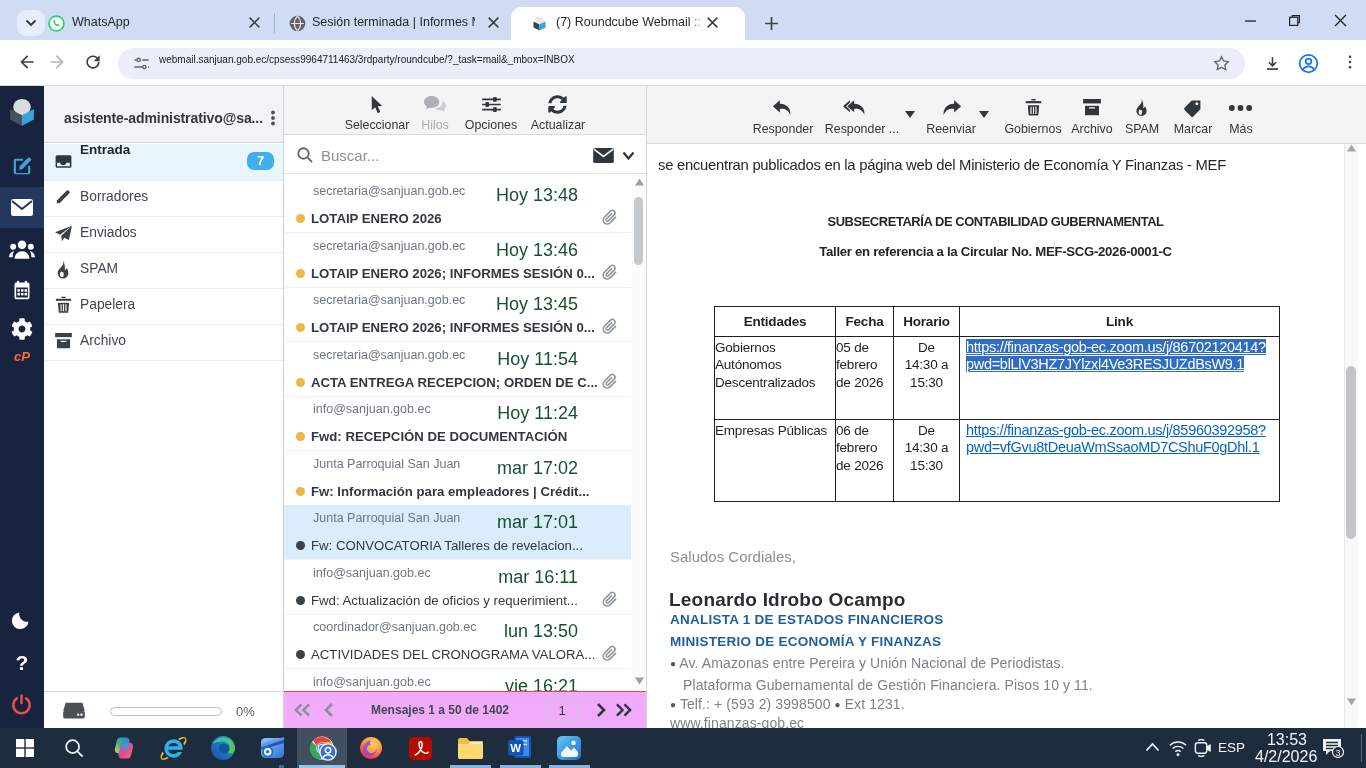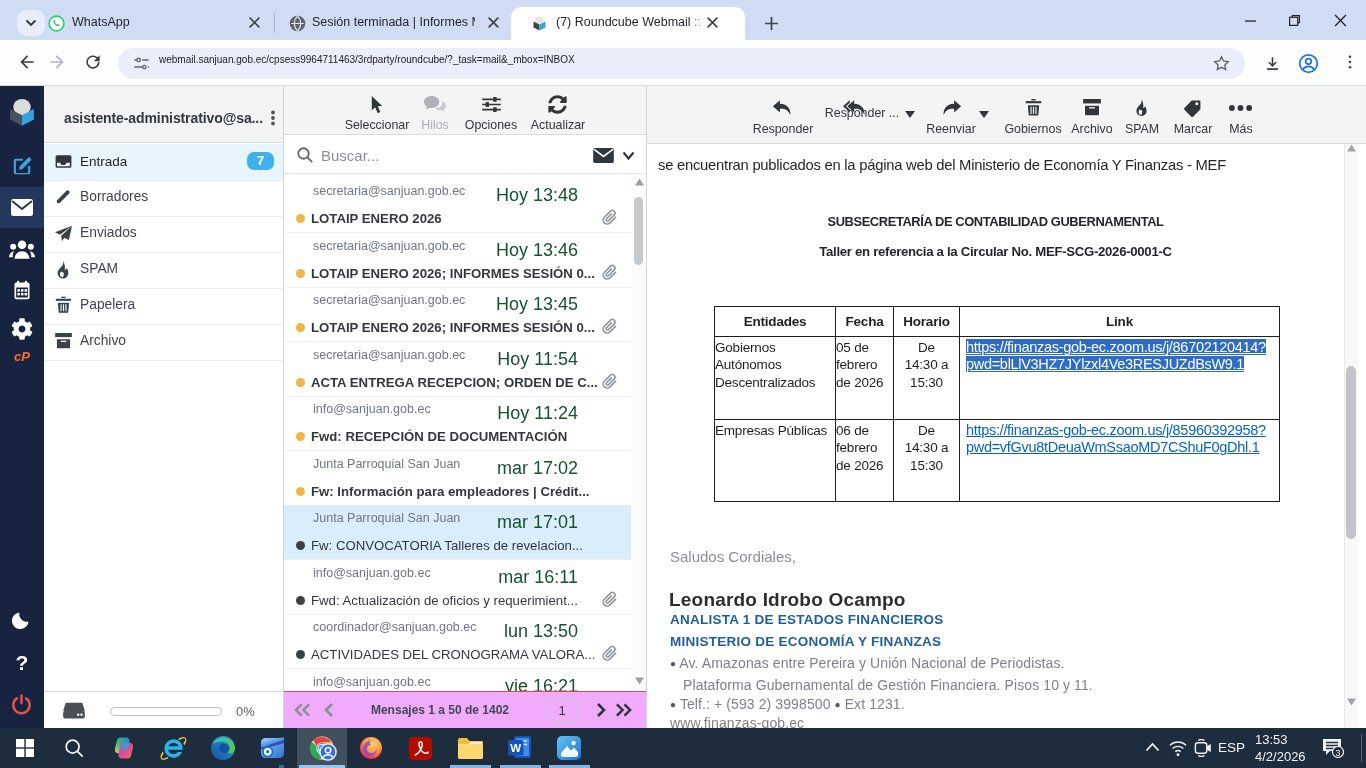--- a/index.html
+++ b/index.html
@@ -193,21 +193,21 @@
     <svg class="abs" style="left:222px;top:24px" width="14" height="16" viewBox="0 0 14 16" fill="#4c5257">
         <circle cx="7" cy="2.5" r="1.9"></circle>
         <circle cx="7" cy="8" r="1.9"></circle>
         <circle cx="7" cy="13.5" r="1.9"></circle>
       </svg>
     <div class="abs" style="left:0;top:58px;width:239px;height:36px;background:#e9f5fc"></div>
 
     <svg class="abs folderico" style="left:10px;top:66px" width="19" height="19" viewBox="0 0 24 24" fill="#30363d">
         <path d="M4 4h16a2 2 0 0 1 2 2v12a2 2 0 0 1-2 2H4a2 2 0 0 1-2-2V6a2 2 0 0 1 2-2zm-.2 9.5 4 0c.3 1.7 1.6 3 3.9 3s3.6-1.3 3.9-3l4.4 0V18H3.8z" fill-rule="evenodd"></path>
       </svg>
-    <div class="abs" style="left:36px;top:68px;font-size:13.5px;font-weight:normal;color:#21262b">Entrada</div>
+    <div class="abs" style="left:36px;top:56px;font-size:13.5px;font-weight:bold;color:#21262b">Entrada</div>
     <div class="abs" style="left:203px;top:66px;width:27px;height:18px;border-radius:7px;background:#3fb0ec;color:#fff;font-size:13px;font-weight:bold;text-align:center;line-height:18px">7</div>
     <div class="row2 abs" style="top:94px"></div>
     <svg class="abs" style="left:11px;top:102px" width="17" height="17" viewBox="0 0 24 24" fill="#3a4147">
         <path d="M3 17.2 L16.2 4 a2.3 2.3 0 0 1 3.2 0 l.6.6 a2.3 2.3 0 0 1 0 3.2 L6.8 21 L2.5 21.5z"></path>
       </svg>
     <div class="abs flabel" style="top:103px">Borradores</div>
     <div class="row2 abs" style="top:130px"></div>
     <svg class="abs" style="left:10px;top:139px" width="19" height="17" viewBox="0 0 24 22" fill="#3a4147">
         <path d="M23 1 L1 9.5 l6.5 3.2z"></path>
         <path d="M23 1 L9 13.8 l1 7.2 3-4.6 6 3z"></path>
@@ -387,21 +387,21 @@
   <div id="reading">
     <div class="abs rtoolbar" style="left:0;top:0;width:719px;height:58px">
       <svg class="abs" style="left:125px;top:13px" width="21" height="18" viewBox="0 0 24 20" fill="#30363a">
           <path d="M9 1 L1 8 l8 7 V11c6-.5 9.5 1.5 12 7 .5-7-3-12.5-12-13z"></path>
         </svg>
       <div class="abs tlabel" style="left:100px;top:36px;width:72px">Responder</div>
       <svg class="abs" style="left:196px;top:13px" width="24" height="18" viewBox="0 0 28 20" fill="#30363a">
           <path d="M13 1 L5 8 l8 7 V11c6-.5 9.5 1.5 12 7 .5-7-3-12.5-12-13z"></path>
           <path d="M8 1 L0 8 l8 7 V12 L3.5 8 8 4z"></path>
         </svg>
-      <div class="abs tlabel" style="left:172px;top:20px;width:86px">Responder ...</div>
+      <div class="abs tlabel" style="left:172px;top:36px;width:86px">Responder ...</div>
       <svg class="abs" style="left:258px;top:25px" width="10" height="7" viewBox="0 0 10 7">
           <path d="M0 0 L10 0 L5 7z" fill="#30363a"></path>
         </svg>
       <svg class="abs" style="left:294px;top:13px" width="21" height="18" viewBox="0 0 24 20" fill="#30363a">
           <path d="M15 1 L23 8 l-8 7 V11 C9 10.5 5.5 12.5 3 18 C2.5 11 6 5.5 15 5z"></path>
         </svg>
       <div class="abs tlabel" style="left:272px;top:36px;width:64px">Reenviar</div>
       <svg class="abs" style="left:332px;top:25px" width="10" height="7" viewBox="0 0 10 7">
           <path d="M0 0 L10 0 L5 7z" fill="#30363a"></path>
         </svg>
@@ -614,21 +614,21 @@
         <path d="M2 7a13 13 0 0 1 18 0 M5 10.5a9 9 0 0 1 12 0 M8 14a5 5 0 0 1 6 0"></path>
         <circle cx="11" cy="17.5" r="1.6" fill="#eef1f3" stroke="none"></circle>
       </svg>
     <svg class="abs" style="left:1193px;top:11px" width="19" height="18" viewBox="0 0 20 19" fill="none" stroke="#eef1f3" stroke-width="1.5">
         <rect x="2.5" y="4" width="12" height="11" rx="2.5"></rect>
         <path d="M14.5 8.5 L18 6.5v6l-3.5-2" fill="#eef1f3"></path>
         <path d="M5.5 1.5a7 7 0 0 1 6.5 0"></path>
         <path d="M5.5 17.5a7 7 0 0 0 6.5 0"></path>
       </svg>
     <div class="abs" style="left:1218px;top:12px;color:#f2f4f6;font-size:13.5px">ESP</div>
-    <div class="abs" style="left:1255px;top:3px;width:52px;color:#f2f4f6;font-size:13px;text-align:left;line-height:17px">13:53<br>4/2/2026</div>
+    <div class="abs" style="left:1255px;top:3px;width:52px;color:#f2f4f6;font-size:16px;text-align:right;line-height:17px">13:53<br>4/2/2026</div>
     <svg class="abs" style="left:1322px;top:10px" width="22" height="20" viewBox="0 0 22 20">
         <path d="M1 1h18v12H8l-4 4v-4H1z" fill="#eef1f3"></path>
         <path d="M4 4.5h12M4 7.5h12M4 10.5h8" stroke="#22303e" stroke-width="1.4"></path>
         <circle cx="16" cy="14" r="5.5" fill="#22303e" stroke="#eef1f3" stroke-width="1.2"></circle>
         <text x="16" y="18" font-size="9" fill="#eef1f3" text-anchor="middle" font-family="Liberation Sans">3</text>
       </svg>
     <div class="abs" style="left:1361px;top:6px;width:1px;height:28px;background:#5a6672"></div>
   </div>
 </div>
 </body></html>

